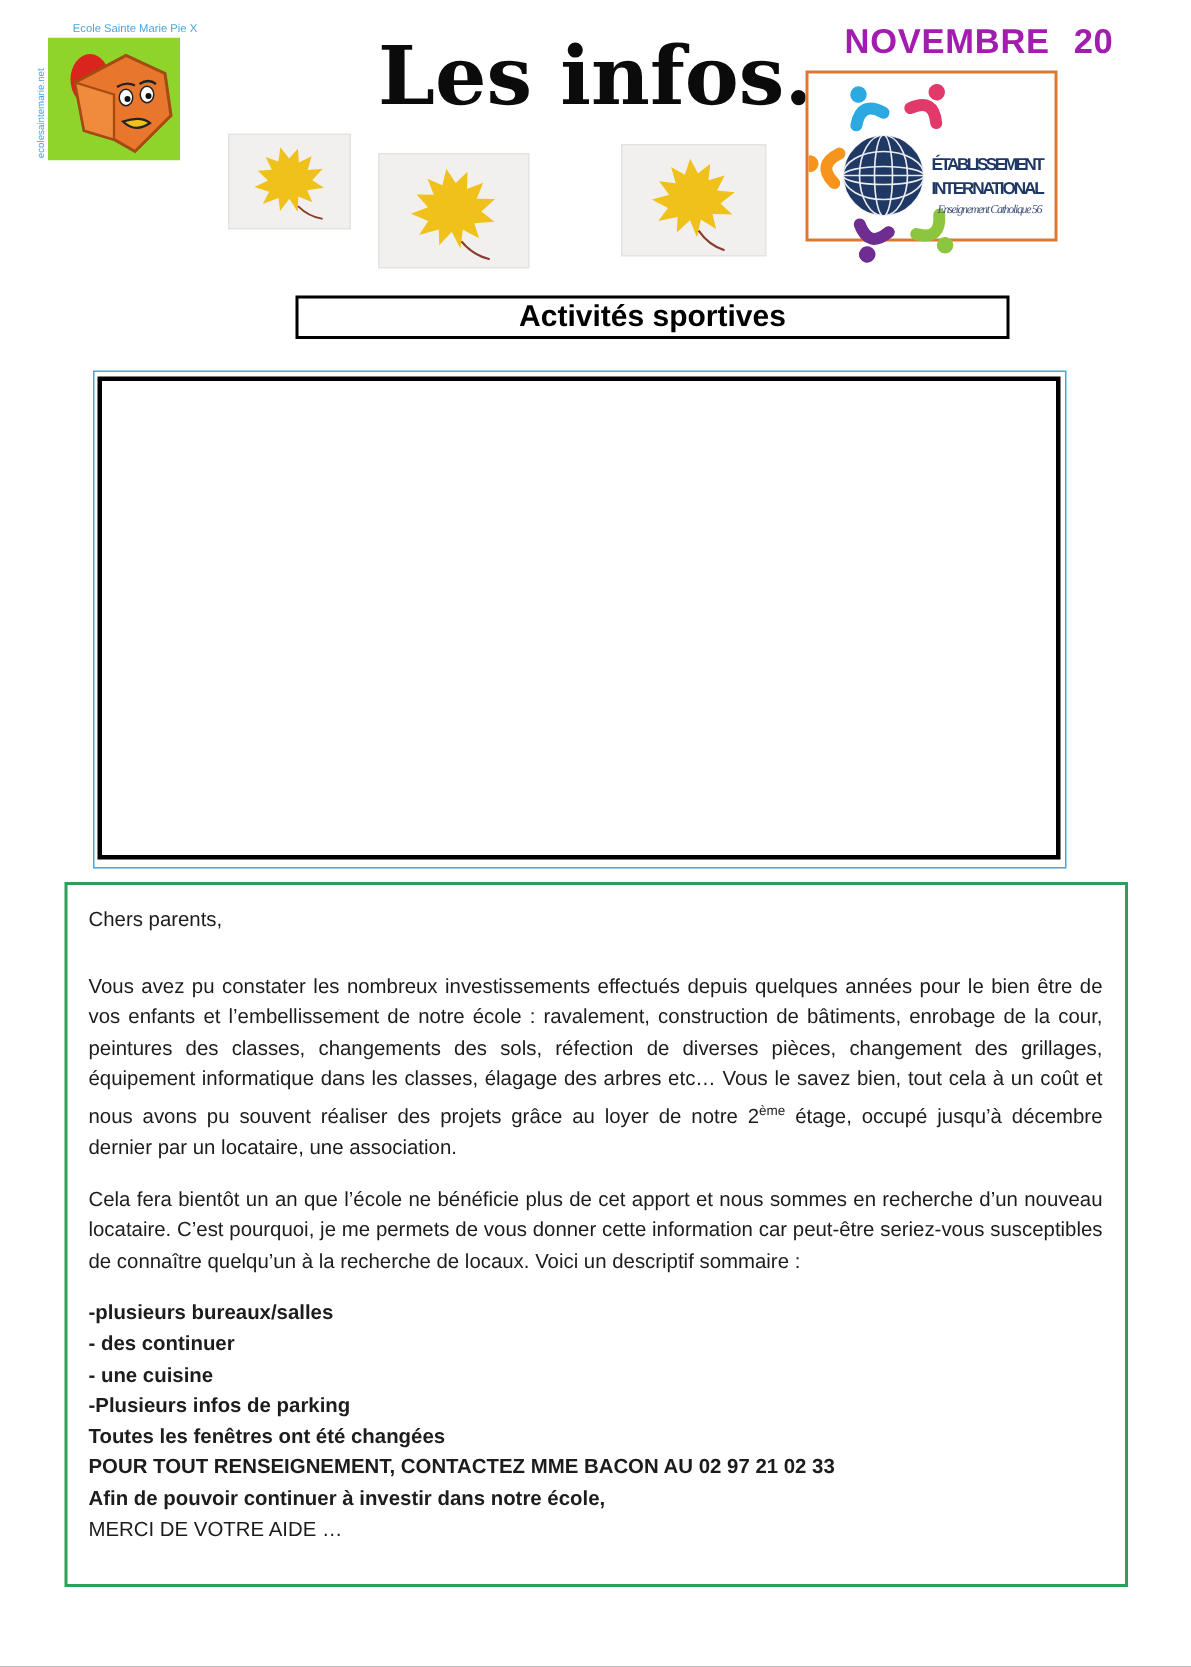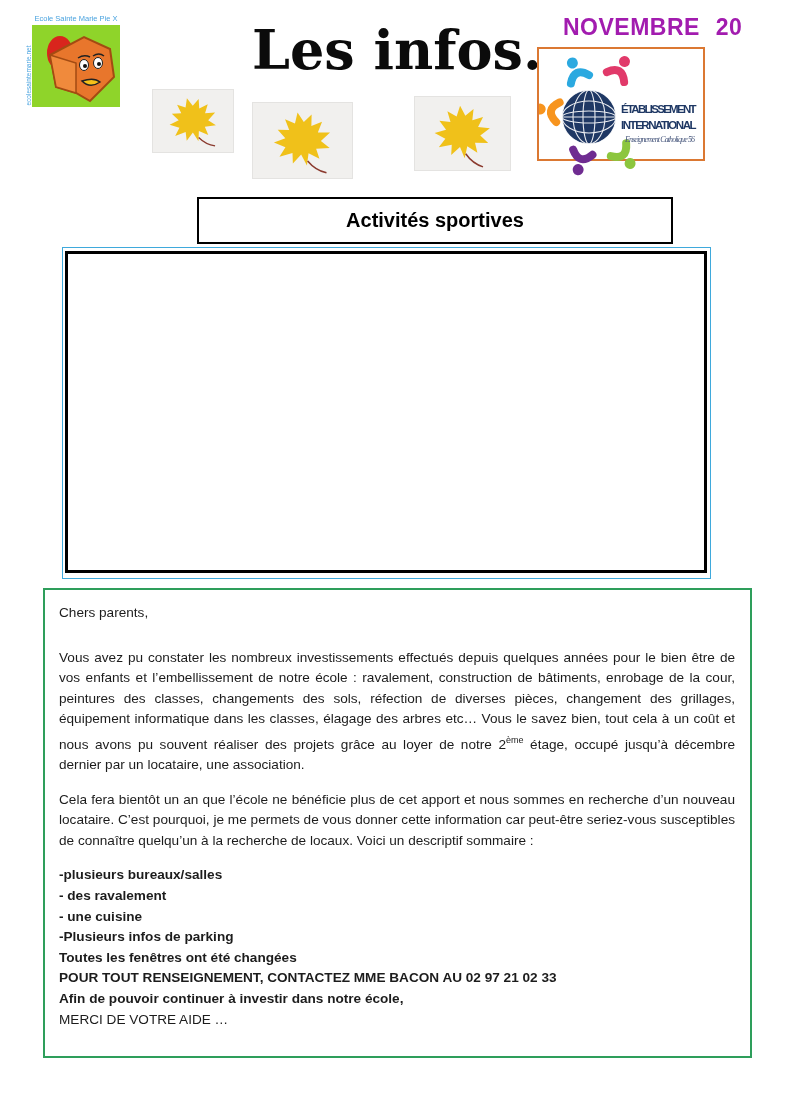--- a/index.html
+++ b/index.html
@@ -6,21 +6,21 @@
   html,body { background:#888; }
   #page {
     position:relative; width:794px; height:1111px; margin:0 auto;
     background:#ffffff; overflow:hidden;
     font-family:"Liberation Sans", sans-serif; color:#111;
   }
   .abs { position:absolute; }
 
   
   .school-logo { left:18px; top:12px; width:104px; height:110px; }
-  .school-logo .caption { position:absolute; left:12px; top:2px; width:92px;
+  .school-logo .caption { position:absolute; left:26px; top:2px; width:92px;
     font-size:7.5px; color:#4aa3df; text-align:center; white-space:nowrap; }
   .school-logo .vsite { position:absolute; left:-30px; top:60px; width:80px;
     font-size:6.5px; color:#4aa3df; transform:rotate(-90deg); text-align:center; }
   .school-logo .green-box { position:absolute; left:14px; top:13px; width:88px; height:82px; }
 
   .page-title { left:252px; top:18px; width:300px;
     font-family:"DejaVu Serif", serif; font-weight:bold;
     font-size:54px; letter-spacing:0px; color:#0b0b0b; white-space:nowrap; }
 
   .date-heading { left:563px; top:14px; font-size:23px; font-weight:bold;
@@ -29,21 +29,21 @@
   .intl-logo-box { left:537px; top:47px; width:168px; height:114px;
     border:2px solid #db7832; background:#fff; }
 
   .leaf-frame { background:#f1f0ee; box-shadow:0 0 0 1px #e4e3e1; }
   .leaf-frame svg { width:100%; height:100%; }
   #leaf1 { left:153px; top:90px;  width:80px; height:62px; }
   #leaf2 { left:253px; top:103px; width:99px; height:75px; }
   #leaf3 { left:415px; top:97px;  width:95px; height:73px; }
 
   
-  .section-title-box { left:197px; top:197px; width:476px; height:47px;
+  .section-title-box { left:197px; top:197px; width:476px; height:29px;
     border:2px solid #000; background:#fff; z-index:3;
     display:flex; align-items:center; justify-content:center;
     font-size:20px; font-weight:bold; color:#000; }
   .sports-outer { left:62px; top:247px; width:649px; height:332px;
     border:1px solid #3fa9dc; background:#fff; z-index:1; }
   .sports-inner { left:65px; top:251px; width:642px; height:322px;
     border:3px solid #000; background:#fff; z-index:2; }
 
   .blue-h { font-size:19px; font-weight:bold; color:#29abe2;
     font-family:"Liberation Sans", sans-serif; letter-spacing:.2px; }
@@ -203,21 +203,21 @@
     <div><span class="hand b">☞</span><span class="b">Pour les CM1 de </span><span>Mme BEDARD</span></div>
     <div><span>Les </span><span class="b">12, 17,20,24 et 27</span></div>
     <div>A la base nautique du Ter</div>
   </div>
 
   <div class="abs letter-box">
     <p class="salutation">Chers parents,</p>
     <p><span>Vous avez pu constater les nombreux investissements effectués depuis quelques années pour le bien être de vos enfants et l’embellissement de notre école : ravalement, construction de bâtiments, enrobage de la cour, peintures des classes, changements des sols, réfection de diverses pièces, changement des grillages, équipement informatique dans les classes, élagage des arbres etc… Vous le savez bien, tout cela à un coût et nous avons pu souvent réaliser des projets grâce au loyer de notre 2</span><sup>ème</sup><span> étage, occupé jusqu’à décembre dernier par un locataire, une association.</span></p>
     <p>Cela fera bientôt un an que l’école ne bénéficie plus de cet apport et nous sommes en recherche d’un nouveau locataire. C’est pourquoi, je me permets de vous donner cette information car peut-être seriez-vous susceptibles de connaître quelqu’un à la recherche de locaux. Voici un descriptif sommaire :</p>
     <div class="bold-line">-plusieurs bureaux/salles</div>
-    <div class="bold-line">- des ravalement</div>
+    <div class="bold-line">- des continuer</div>
     <div class="bold-line">- une cuisine</div>
     <div class="bold-line">-Plusieurs infos de parking</div>
     <div class="bold-line">Toutes les fenêtres ont été changées</div>
     <div class="bold-line">POUR TOUT RENSEIGNEMENT, CONTACTEZ MME BACON AU 02 97 21 02 33</div>
     <div class="bold-line">Afin de pouvoir continuer à investir dans notre école,</div>
     <div class="closing">MERCI DE VOTRE AIDE …</div>
   </div>
 
 </div>
 

